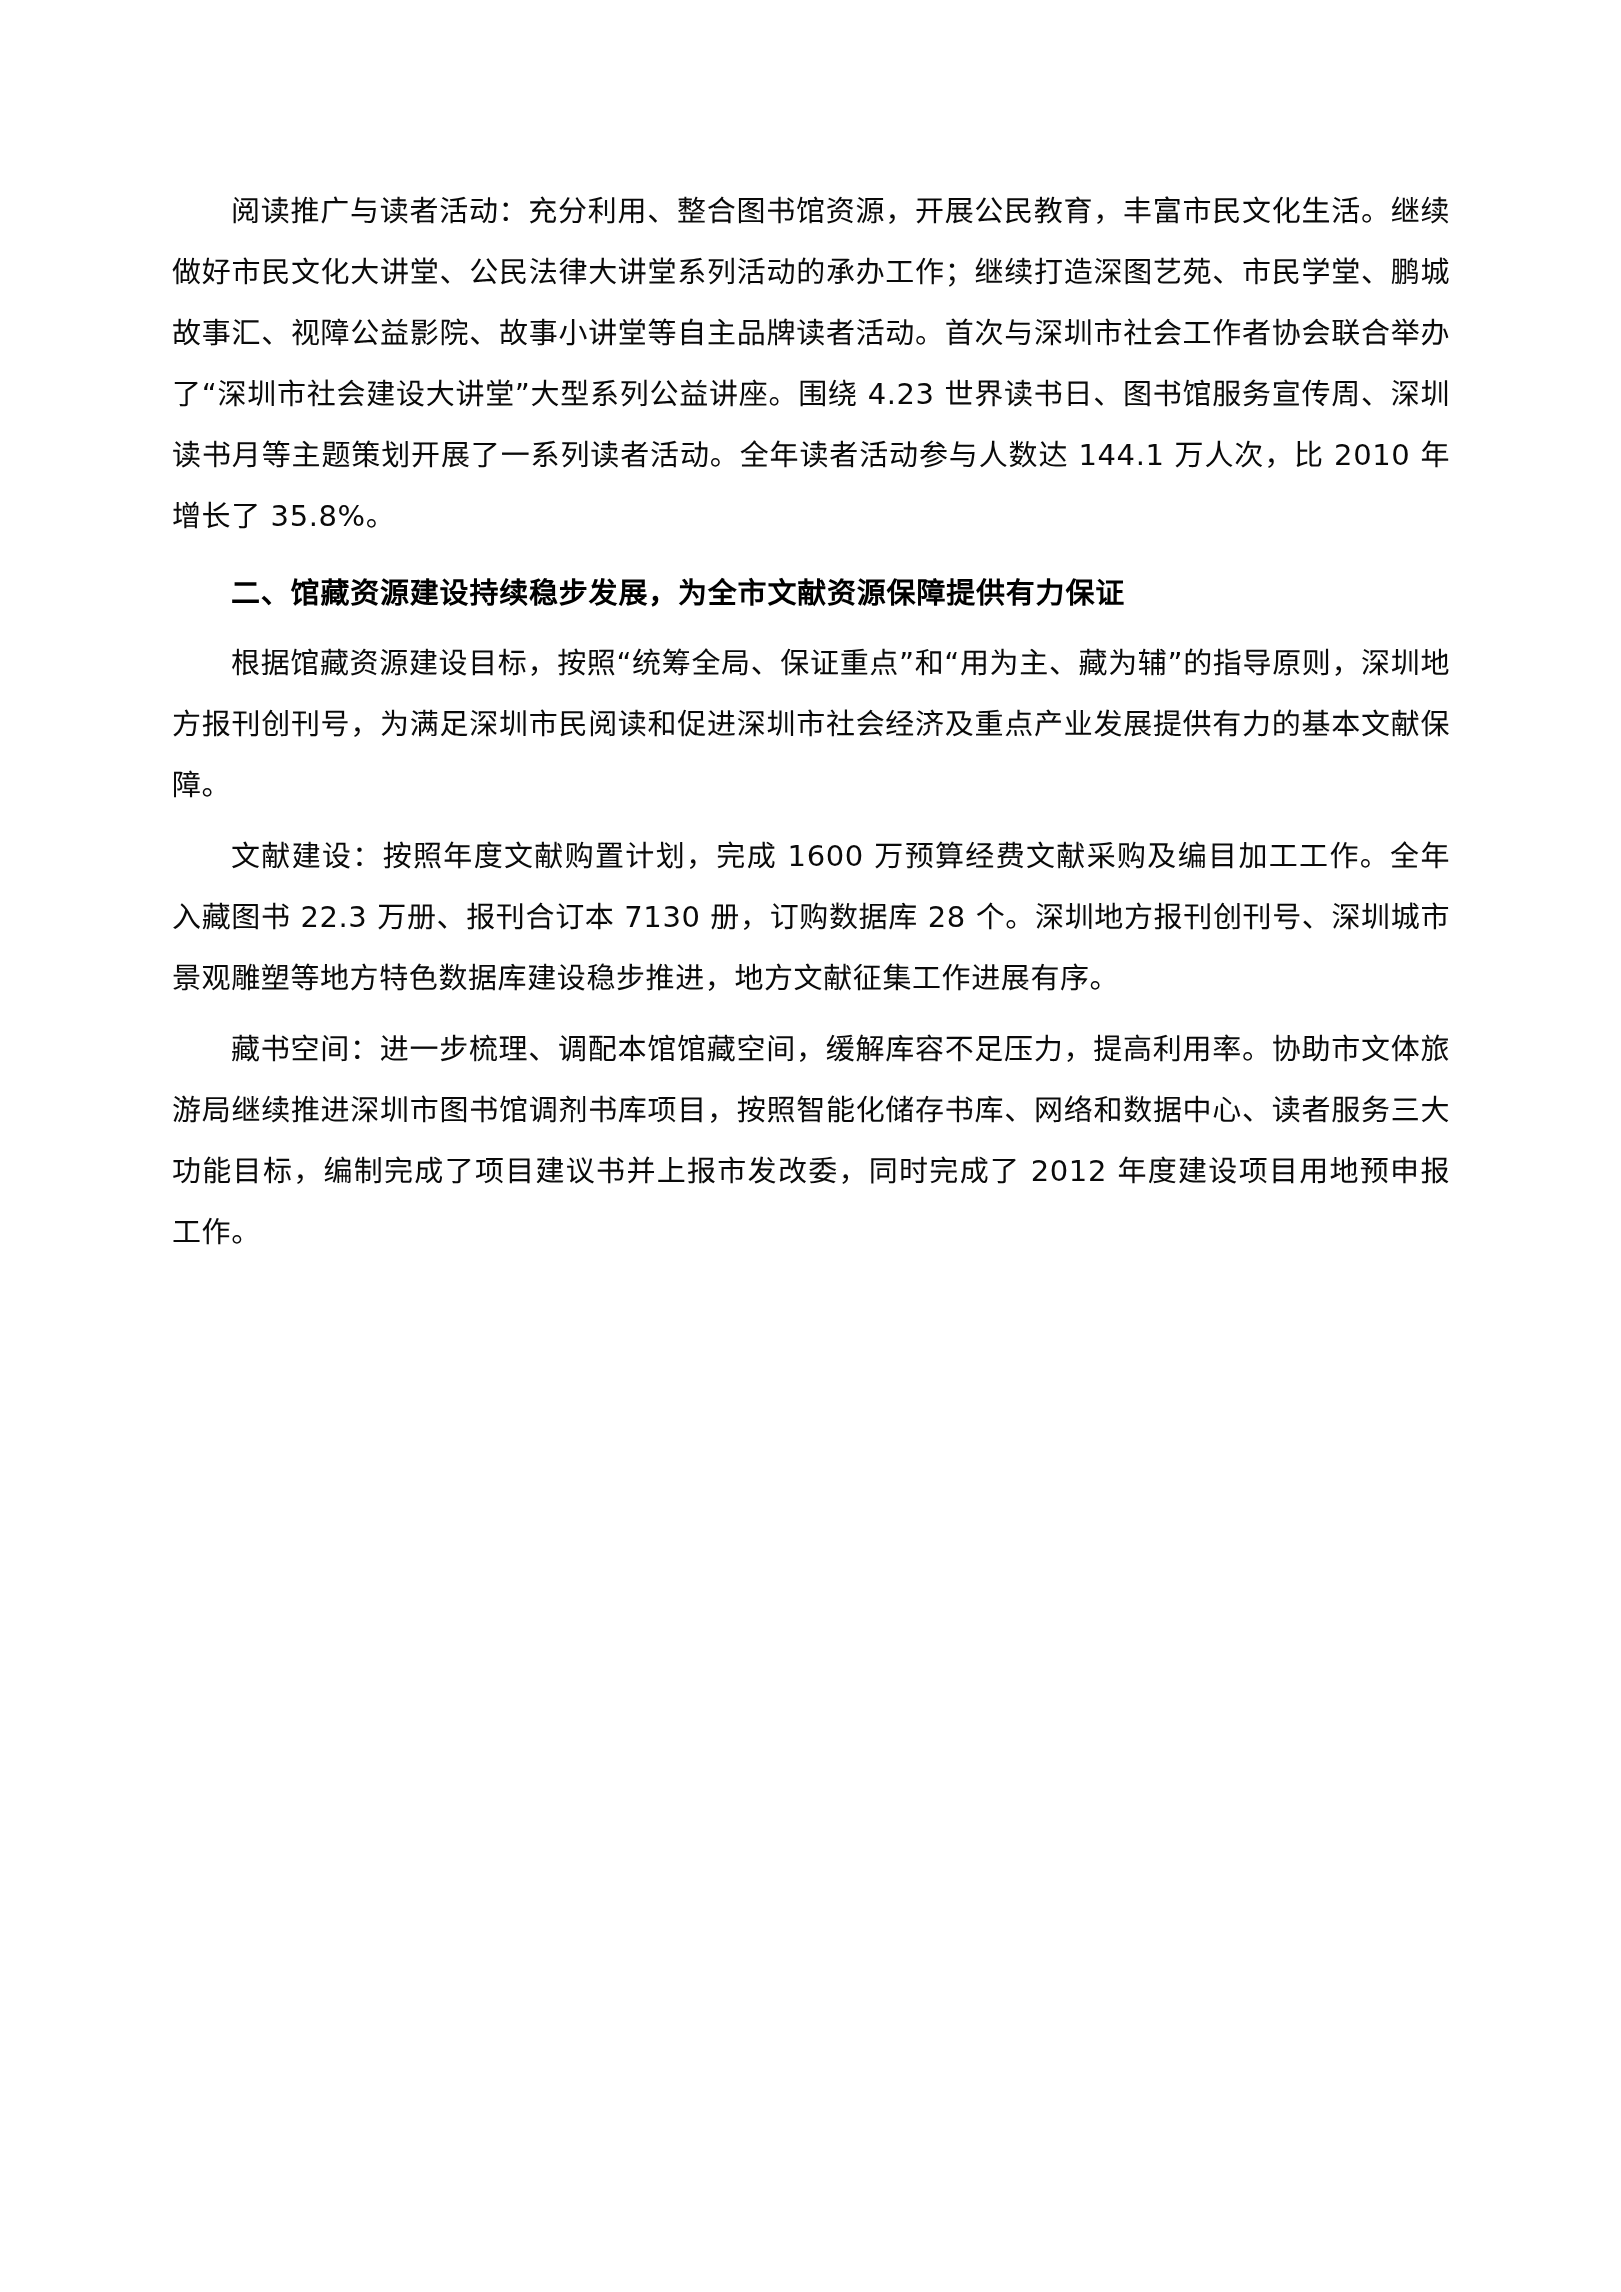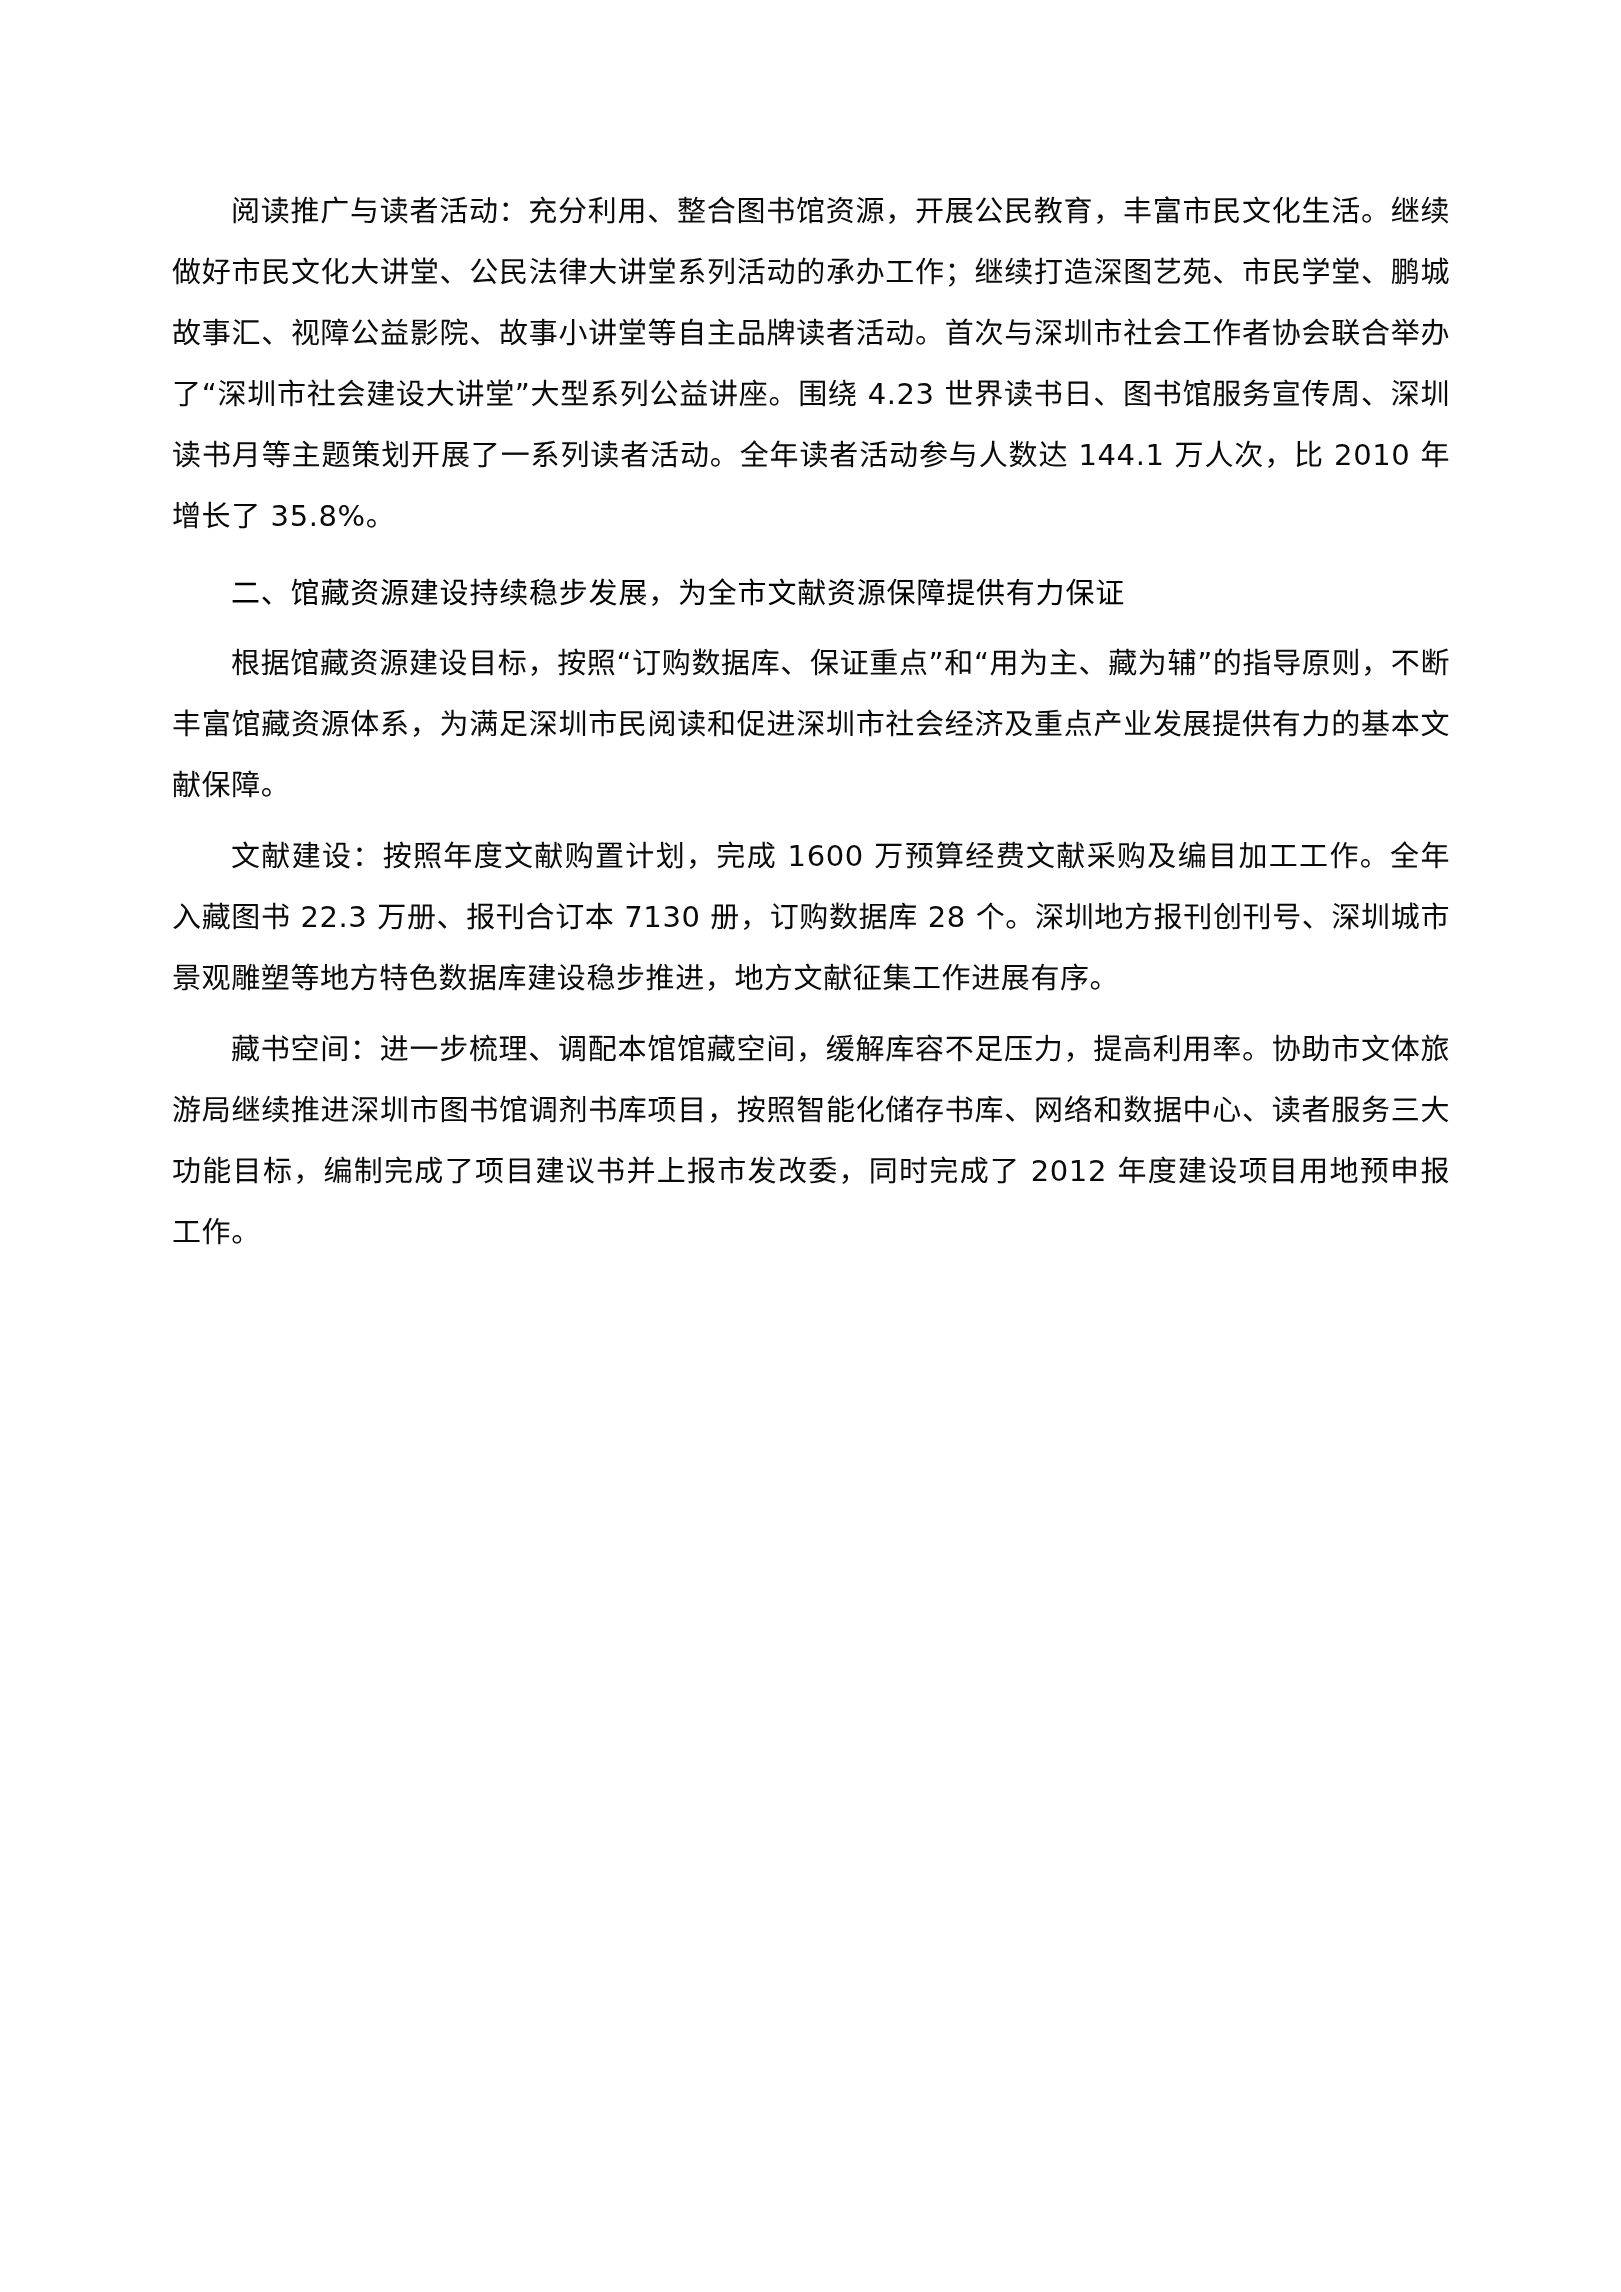--- a/index.html
+++ b/index.html
@@ -38,35 +38,35 @@
     font-weight: 400;
     color: #0a0a0a;
   }
   p.heading {
     margin: 15.7px 0 9.8px 0;
     font-size: 29px;
     line-height: 61px;
     text-align: left;
     text-indent: 59px;
     letter-spacing: 0.8px;
-    font-weight: normal;
+    font-weight: bold;
     color: #000000;
   }
 </style>
 </head>
 <body>
 
 <div class="page">
   <div class="doc-body">
 
     <p class="para">阅读推广与读者活动：充分利用、整合图书馆资源，开展公民教育，丰富市民文化生活。继续做好市民文化大讲堂、公民法律大讲堂系列活动的承办工作；继续打造深图艺苑、市民学堂、鹏城故事汇、视障公益影院、故事小讲堂等自主品牌读者活动。首次与深圳市社会工作者协会联合举办了“深圳市社会建设大讲堂”大型系列公益讲座。围绕 4.23 世界读书日、图书馆服务宣传周、深圳读书月等主题策划开展了一系列读者活动。全年读者活动参与人数达 144.1 万人次，比 2010 年增长了 35.8%。</p>
 
     <p class="heading">二、馆藏资源建设持续稳步发展，为全市文献资源保障提供有力保证</p>
 
-    <p class="para">根据馆藏资源建设目标，按照“订购数据库、保证重点”和“用为主、藏为辅”的指导原则，不断丰富馆藏资源体系，为满足深圳市民阅读和促进深圳市社会经济及重点产业发展提供有力的基本文献保障。</p>
+    <p class="para">根据馆藏资源建设目标，按照“统筹全局、保证重点”和“用为主、藏为辅”的指导原则，深圳地方报刊创刊号，为满足深圳市民阅读和促进深圳市社会经济及重点产业发展提供有力的基本文献保障。</p>
 
     <p class="para">文献建设：按照年度文献购置计划，完成 1600 万预算经费文献采购及编目加工工作。全年入藏图书 22.3 万册、报刊合订本 7130 册，订购数据库 28 个。深圳地方报刊创刊号、深圳城市景观雕塑等地方特色数据库建设稳步推进，地方文献征集工作进展有序。</p>
 
     <p class="para">藏书空间：进一步梳理、调配本馆馆藏空间，缓解库容不足压力，提高利用率。协助市文体旅游局继续推进深圳市图书馆调剂书库项目，按照智能化储存书库、网络和数据中心、读者服务三大功能目标，编制完成了项目建议书并上报市发改委，同时完成了 2012 年度建设项目用地预申报工作。</p>
 
 
   </div>
 </div>
 
 

